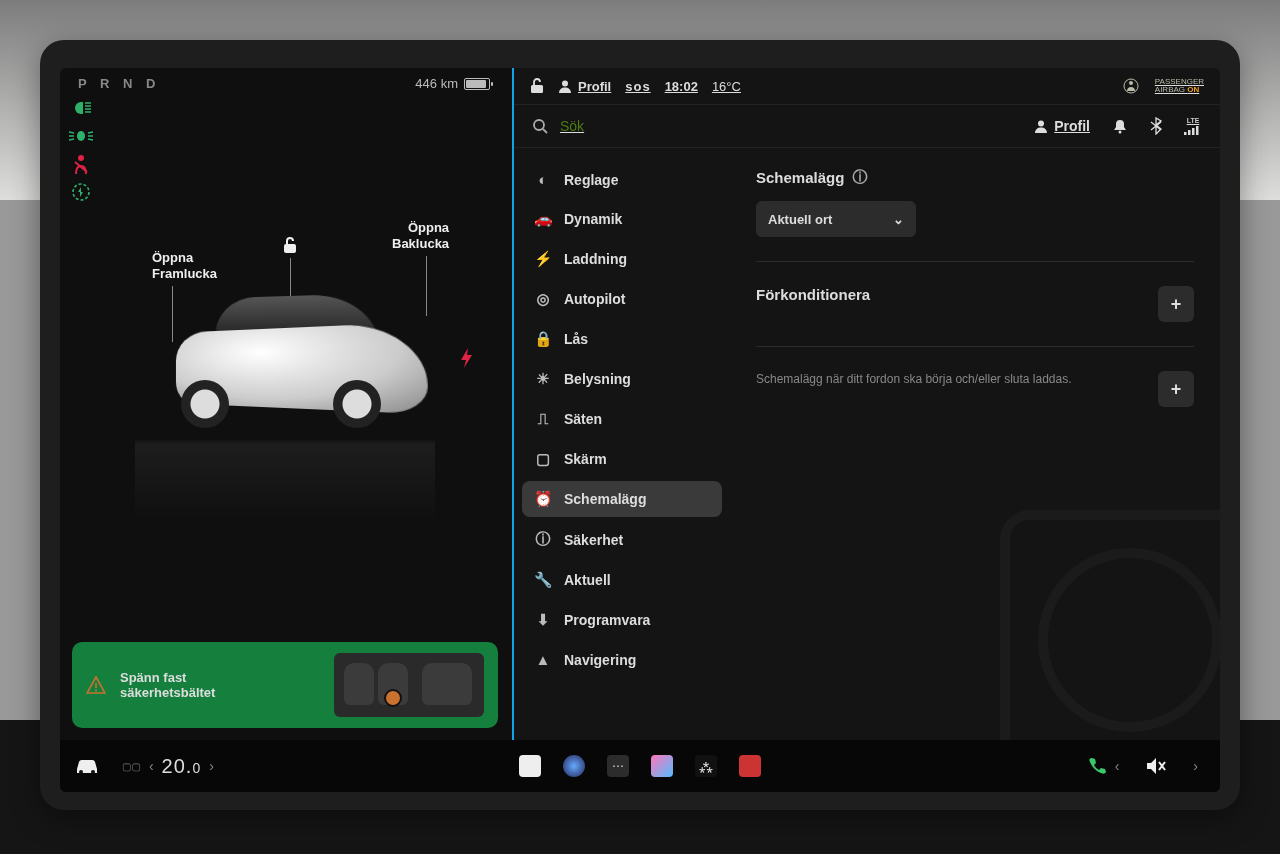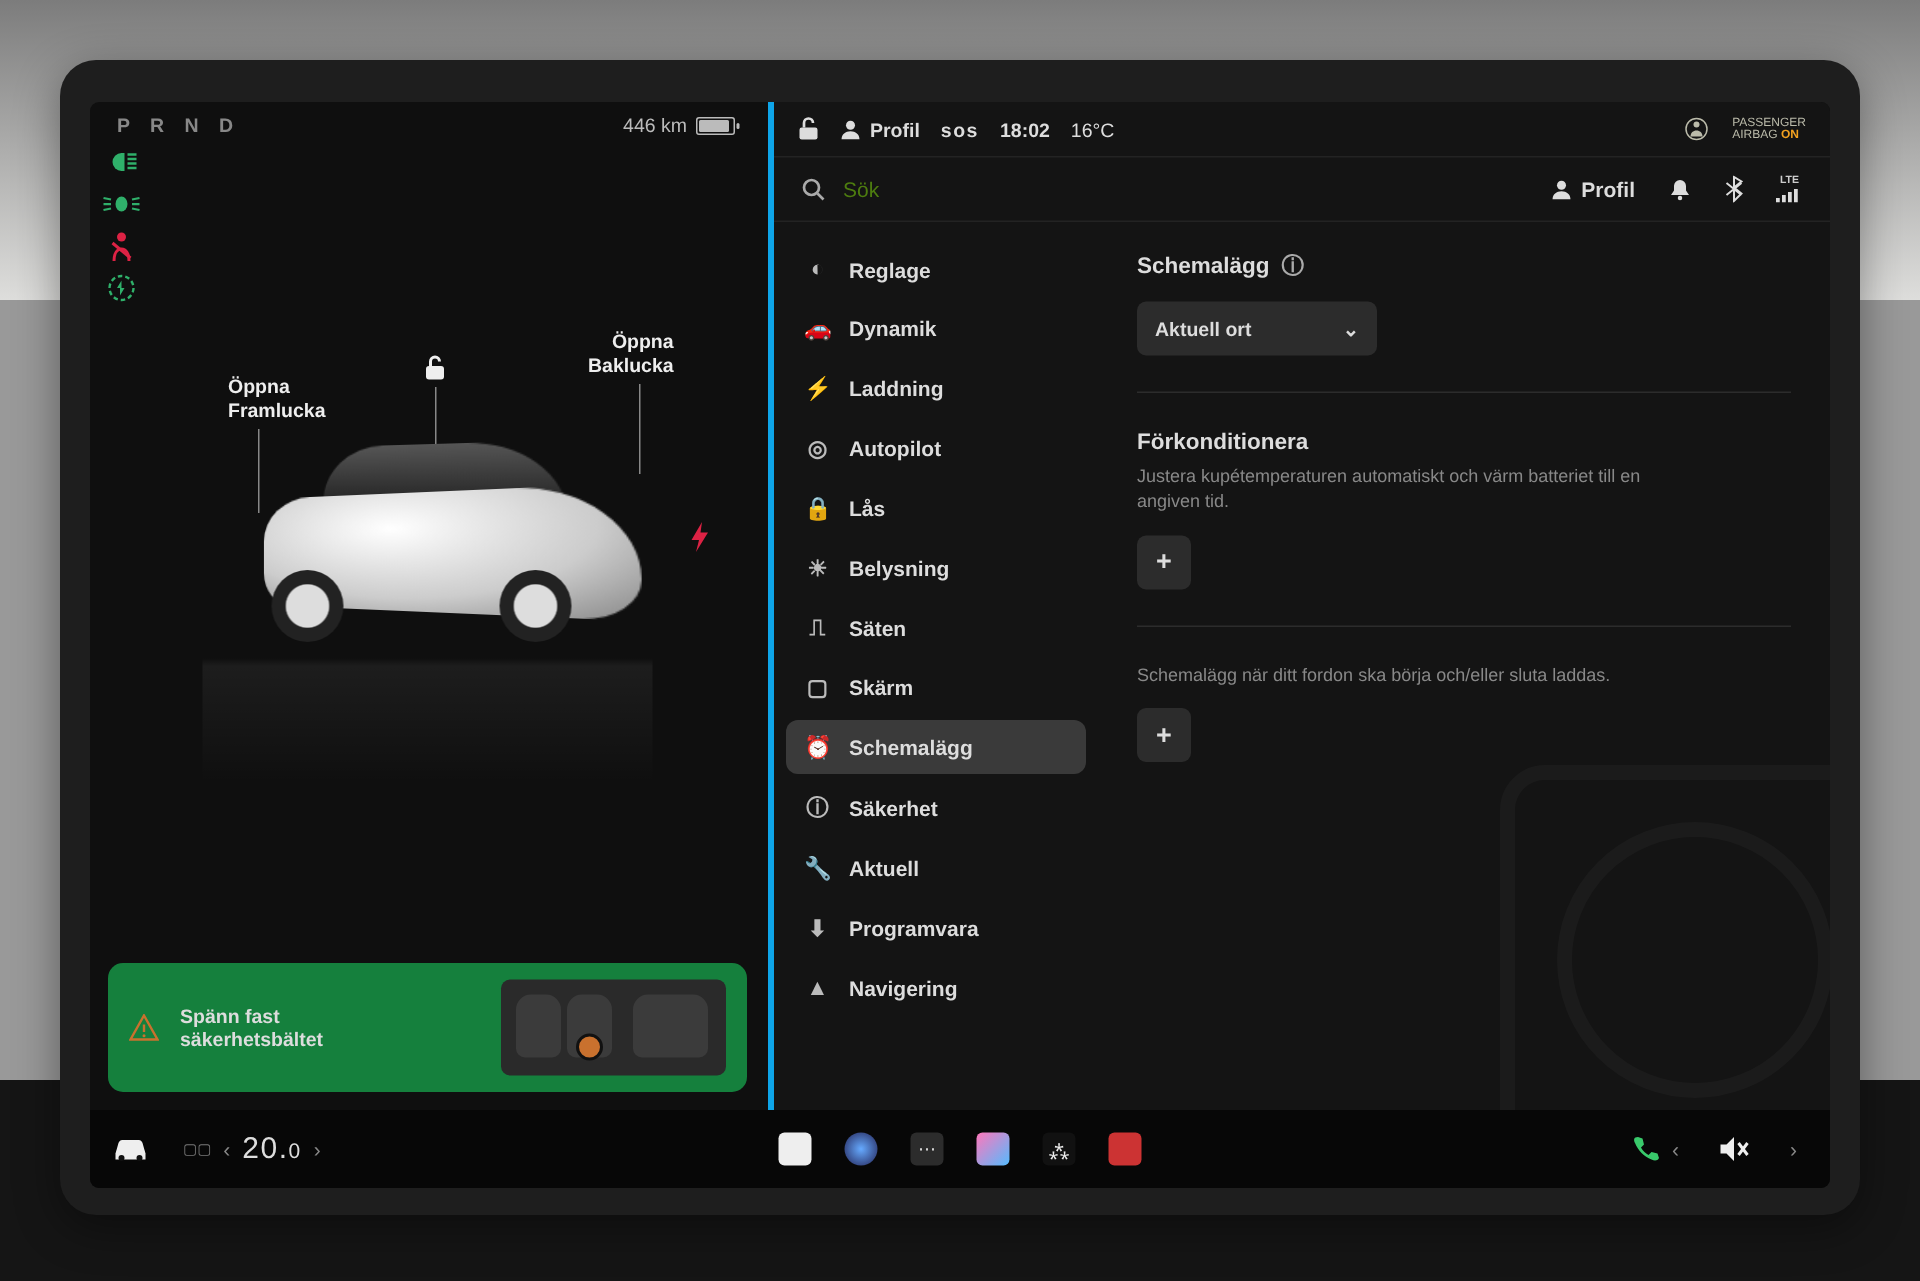--- a/index.html
+++ b/index.html
@@ -16,21 +16,21 @@
     background: #1e1e1e; border-radius: 24px; padding: 28px 20px 18px 20px;
     box-shadow: 0 8px 30px rgba(0,0,0,.4);
   }
   .screen {
     width: 100%; height: 100%; background: #0f0f0f; border-radius: 6px;
     position: relative; overflow: hidden;
   }
   .left-pane { position:absolute; left:0; top:0; width:450px; height:calc(100% - 52px);}
   .right-pane {
     position:absolute; left:452px; top:0; right:0; height:calc(100% - 52px);
-    background:#141414; border-left:4px solid #0ea5e9;
+    background:#141414; border-left:2px solid #0ea5e9;text-decoration:underline;
   }
   .bottom-bar {
     position:absolute; left:0; right:0; bottom:0; height:52px;
     background:#070707; display:flex; align-items:center; padding:0 14px;
   }
 
   
   .prnd { position:absolute; top:8px; left:18px; font-size:13px; letter-spacing:5px; color:#888; font-weight:600;}
   .range { position:absolute; top:8px; right:20px; font-size:13px; color:#bbb; display:flex; align-items:center; gap:6px;}
   .battery-icon { width:26px; height:12px; border:1.5px solid #bbb; border-radius:2px; position:relative;}
@@ -100,21 +100,21 @@
   .nav-item.sel{background:#3a3a3a;}
 
   .settings-panel { flex:1; padding:20px 26px;}
   .panel-head { display:flex;align-items:center;gap:8px;font-weight:700;font-size:15px;margin-bottom:14px;}
   .dropdown {
     width:160px; height:36px; background:#2c2c2c; border-radius:6px;
     display:flex; align-items:center; padding:0 12px; font-size:13px; font-weight:600;
     justify-content:space-between;
   }
   .hrule{border:none;border-top:1px solid #2c2c2c;margin:24px 0;}
-  .sched-row{display:flex;align-items:flex-start;gap:14px;flex-direction:column;}
+  .sched-row{display:flex;align-items:flex-start;gap:14px;}
   .sched-row .txt{flex:1;}
   .sched-row h4{font-size:15px;font-weight:700;margin-bottom:6px;}
   .sched-row p{font-size:12px;color:#888;line-height:1.4;max-width:360px;}
   .add-btn{width:36px;height:36px;border-radius:6px;background:#2c2c2c;display:flex;align-items:center;justify-content:center;font-size:18px;font-weight:700;}
 
   .watermark{position:absolute;right:-40px;bottom:-30px;width:260px;height:260px;border:10px solid rgba(255,255,255,.03);border-radius:30px;}
   .watermark::after{content:'';position:absolute;inset:28px;border:10px solid rgba(255,255,255,.03);border-radius:50%;}
 
   
   .bb-item{color:#ddd;display:flex;align-items:center;gap:6px;}
@@ -367,21 +367,20 @@
           <span style="color:#aaa;">ⓘ</span>
         </div>
         <div class="dropdown">
           <span>Aktuell ort</span>
           <span>⌄</span>
         </div>
         <hr class="hrule">
         <div class="sched-row">
           <div class="txt">
             <h4>Förkonditionera</h4>
-            <p>Justera kupétemperaturen automatiskt och värm batteriet till en angiven tid.</p>
           </div>
           <div class="add-btn">+</div>
         </div>
         <hr class="hrule">
         <div class="sched-row">
           <div class="txt">
             <p>Schemalägg när ditt fordon ska börja och/eller sluta laddas.</p>
           </div>
           <div class="add-btn">+</div>
         </div>

